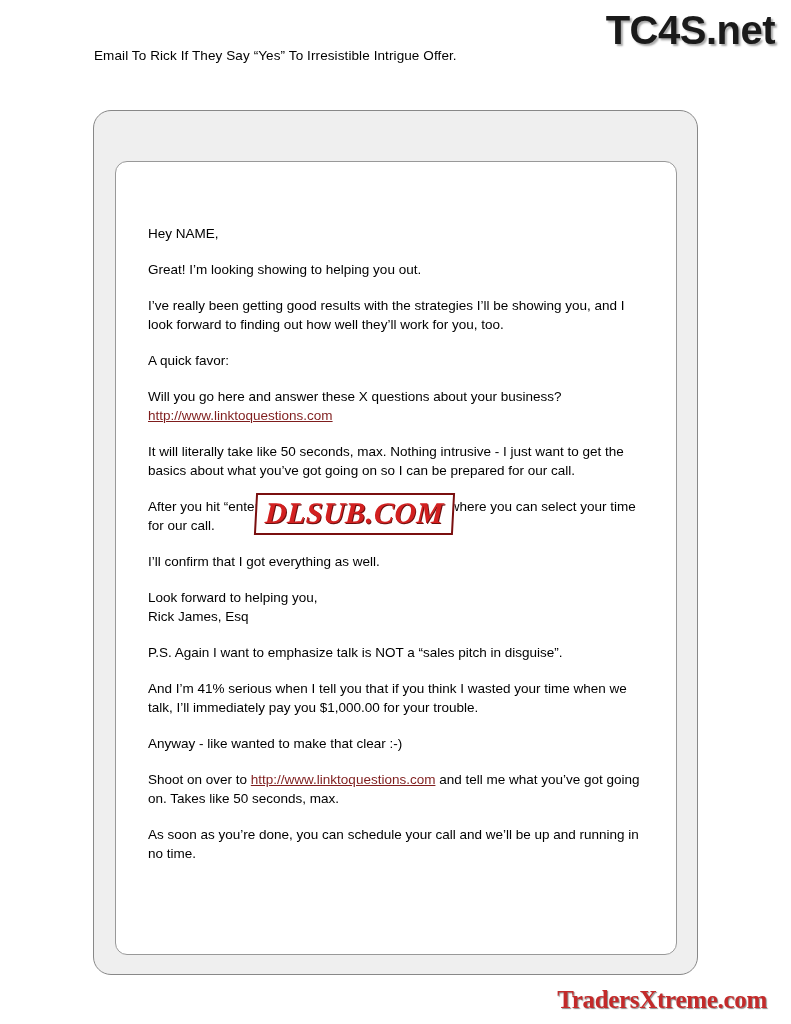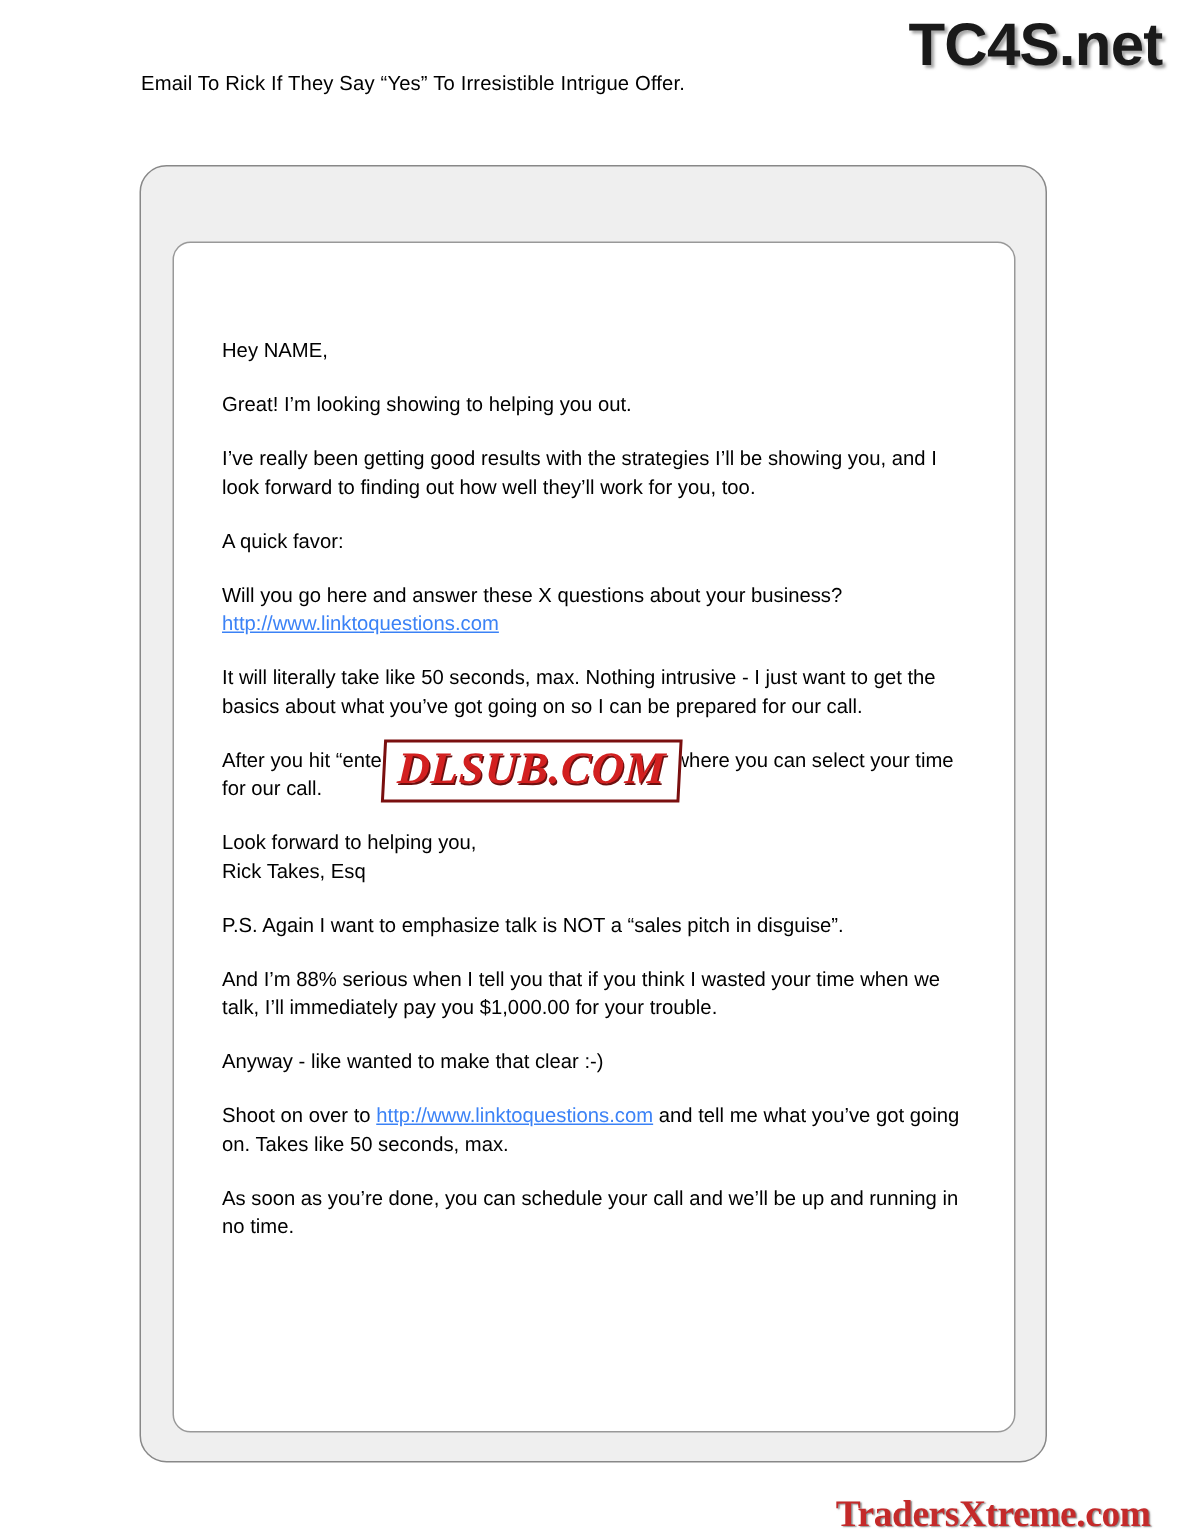--- a/index.html
+++ b/index.html
@@ -77,21 +77,21 @@
   }
 
   .email-body p {
     margin: 0 0 17px 0;
   }
   .email-body p.tight {
     margin-bottom: 0;
   }
 
   a.doclink {
-    color: #3b82f6;
+    color: #7f1d1d;
     text-decoration: underline;
     word-break: break-all;
   }
 
   
   .stamp {
     position: absolute;
     left: 255px;
     top: 493px;
     font-family: "Liberation Serif", serif;
@@ -104,21 +104,21 @@
     border: 2px solid #7a0f0f;
     letter-spacing: 0.5px;
     text-shadow: 1px 1px 0 #6b0f0f;
     transform: skewX(-3deg);
   }
 
   
   .brand-bottom {
     position: absolute;
     right: 24px;
-    bottom: 0;
+    bottom: 10px;
     font-family: "Liberation Serif", serif;
     font-size: 25px;
     font-weight: bold;
     color: #c42a2a;
     text-shadow: 1px 1px 1px rgba(90,90,90,0.7);
     letter-spacing: -0.3px;
   }
 </style>
 </head>
 <body>
@@ -139,27 +139,28 @@
 
       <p>A quick favor:</p>
 
       <p class="tight">Will you go here and answer these X questions about your business?</p>
       <p><a class="doclink" href="#">http://www.linktoquestions.com</a></p>
 
       <p>It will literally take like 50 seconds, max. Nothing intrusive - I just want to get the basics about what you’ve got going on so I can be prepared for our call.</p>
 
       <p>After you hit “enter”, you’ll be taken to a scheduler where you can select your time for our call.</p>
 
+      <p>I’ll confirm that I got everything as well.</p>
 
       <p class="tight">Look forward to helping you,</p>
-      <p>Rick Takes, Esq</p>
+      <p>Rick James, Esq</p>
 
       <p>P.S. Again I want to emphasize talk is NOT a “sales pitch in disguise”.</p>
 
-      <p>And I’m 88% serious when I tell you that if you think I wasted your time when we talk, I’ll immediately pay you $1,000.00 for your trouble.</p>
+      <p>And I’m 41% serious when I tell you that if you think I wasted your time when we talk, I’ll immediately pay you $1,000.00 for your trouble.</p>
 
       <p>Anyway - like wanted to make that clear :-)</p>
 
       <p><span>Shoot on over to </span><a class="doclink" href="#">http://www.linktoquestions.com</a><span> and tell me what you’ve got going on. Takes like 50 seconds, max.</span></p>
 
       <p>As soon as you’re done, you can schedule your call and we’ll be up and running in no time.</p>
 
     </div>
   </div>
 </div>

